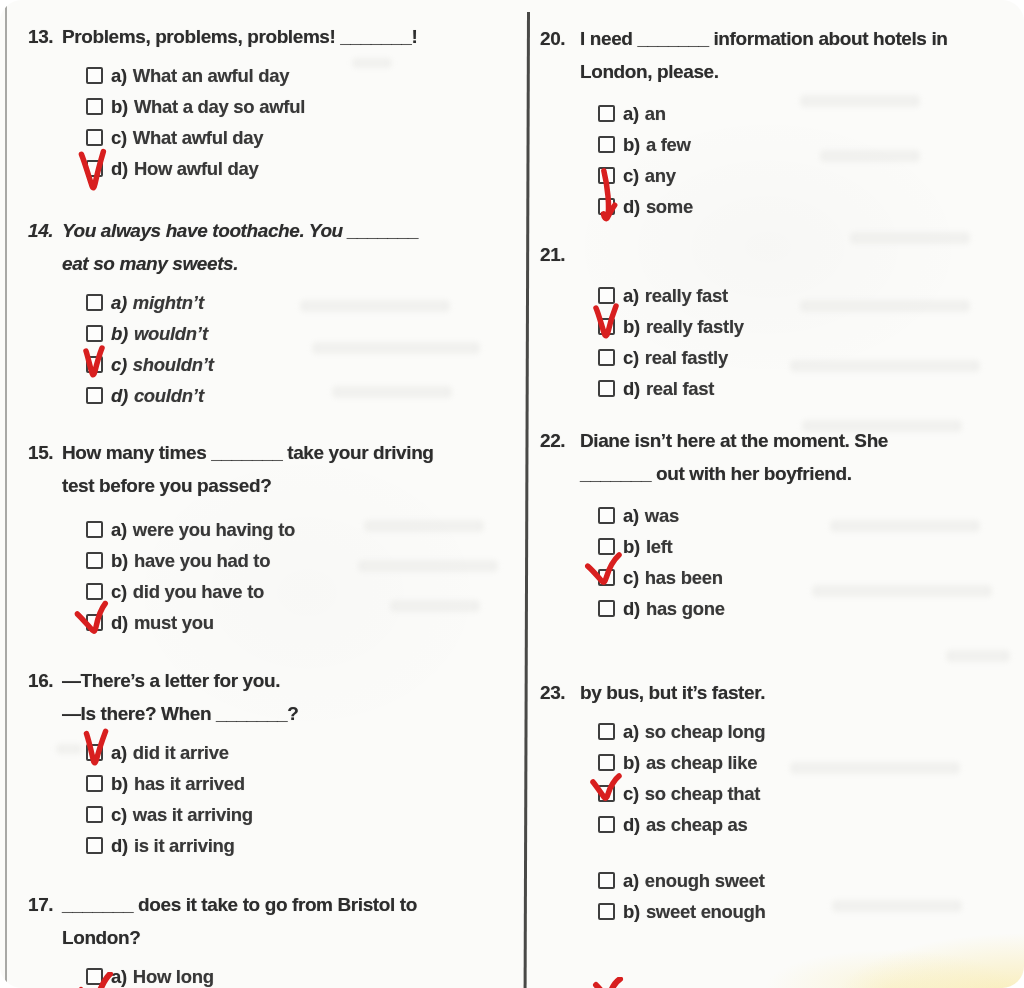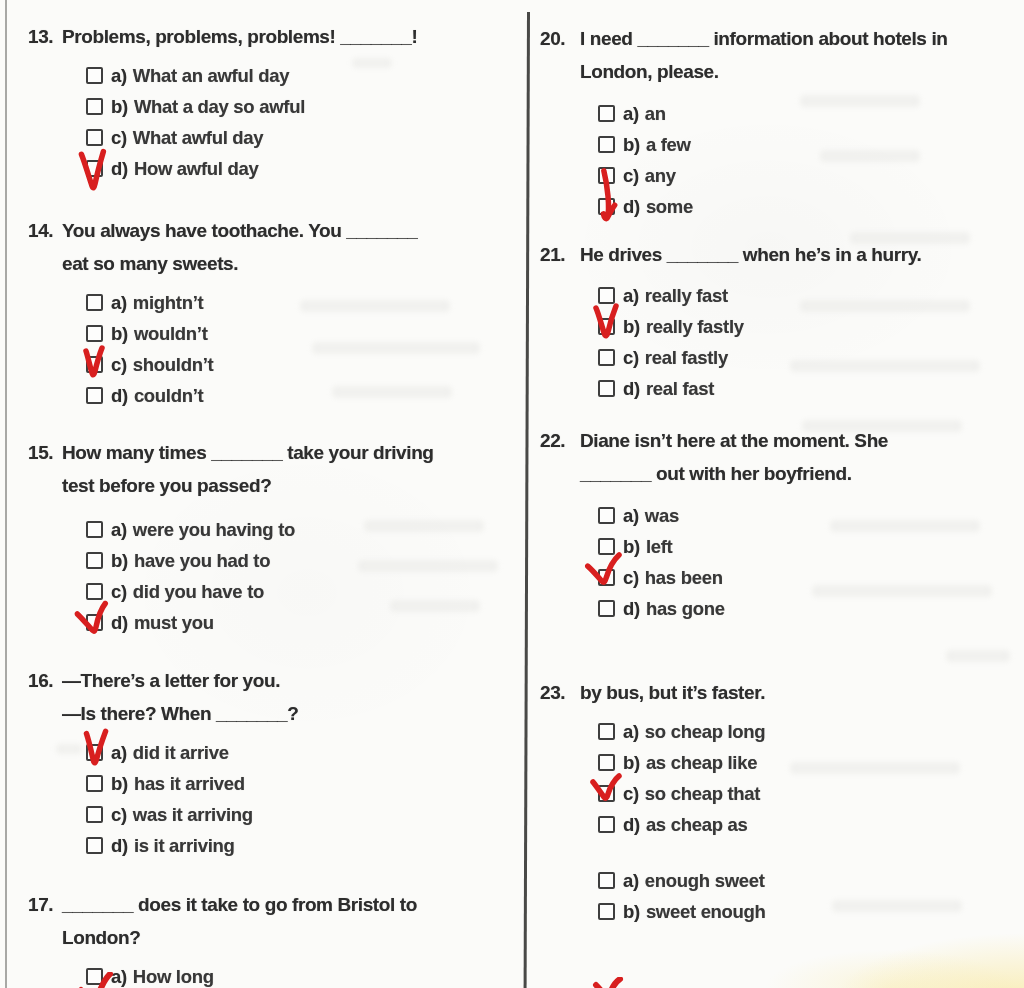--- a/index.html
+++ b/index.html
@@ -6,20 +6,21 @@
   .page{
     position:relative;width:1024px;height:988px;overflow:hidden;
     font-family:"Liberation Sans",sans-serif;
     color:#2d2d2d;
     background:
       radial-gradient(ellipse 260px 90px at 100% 101%, rgba(247,226,130,.55), rgba(247,226,130,0) 72%),
       radial-gradient(ellipse 180px 55px at 87% 100%, rgba(248,233,160,.35), rgba(248,233,160,0) 70%),
       radial-gradient(ellipse 300px 200px at 75% 25%, rgba(0,0,0,.015), rgba(0,0,0,0) 70%),
       radial-gradient(ellipse 280px 220px at 30% 60%, rgba(0,0,0,.012), rgba(0,0,0,0) 70%),
       linear-gradient(#fbfbf9,#fbfbf9);
+    border-radius: 22px;
   }
   .edge-line{position:absolute;left:5px;top:0;width:2px;height:100%;background:#a8a8a5;}
   .divider{position:absolute;left:527px;top:12px;width:2.5px;height:976px;background:#494947;transform:rotate(.2deg);transform-origin:top;}
   .question{position:absolute;white-space:nowrap;}
   .q-head{display:flex;font-weight:bold;font-size:19px;line-height:33px;letter-spacing:-.4px;
           text-shadow:0 0 .7px rgba(45,45,45,.45);}
   .q-num{width:34px;flex:none;}
   .col-right .q-num{width:40px;}
   .q-text div{white-space:nowrap;}
   .opts{margin-left:58px;margin-top:7px;}
@@ -96,21 +97,21 @@
         <span class="cb"></span>
         <span class="ol">d)</span>
         <span class="ot">How awful day</span>
         <svg class="check v13" viewBox="0 0 30 44">
             <path d="M4 6 C7 14 11 30 13.5 38 C14.5 41 15.5 40 16.5 36 C19 26 24 10 26 4"></path>
           </svg>
       </div>
     </div>
   </div>
 
-  <div class="question col-left" style="left:28px;top:214px;">
+  <div class="question col-left" style="left:28px;top:214px;font-style:italic;">
     <div class="q-head">
       <span class="q-num">14.</span>
       <div class="q-text">
         <div>You always have toothache. You _______</div>
         <div>eat so many sweets.</div>
       </div>
     </div>
     <div class="opts">
       <div class="opt">
         <span class="cb"></span>
@@ -260,23 +261,20 @@
         <svg class="check v20" viewBox="0 0 24 55">
             <path d="M7 3 C9 10 11 20 12 28 C13 36 14 44 12 50 C11 52 9 50 8 46 M12 50 C14 46 17 40 19 37"></path>
           </svg>
       </div>
     </div>
   </div>
 
   <div class="question col-right" style="left:540px;top:238px;">
     <div class="q-head">
       <span class="q-num">21.</span>
-      <div class="q-text">
-        <div>He drives _______ when he’s in a hurry.</div>
-      </div>
     </div>
     <div class="opts" style="margin-top:9px;">
       <div class="opt">
         <span class="cb"></span>
         <span class="ol">a)</span>
         <span class="ot">really fast</span>
       </div>
       <div class="opt">
         <span class="cb"></span>
         <span class="ol">b)</span>

